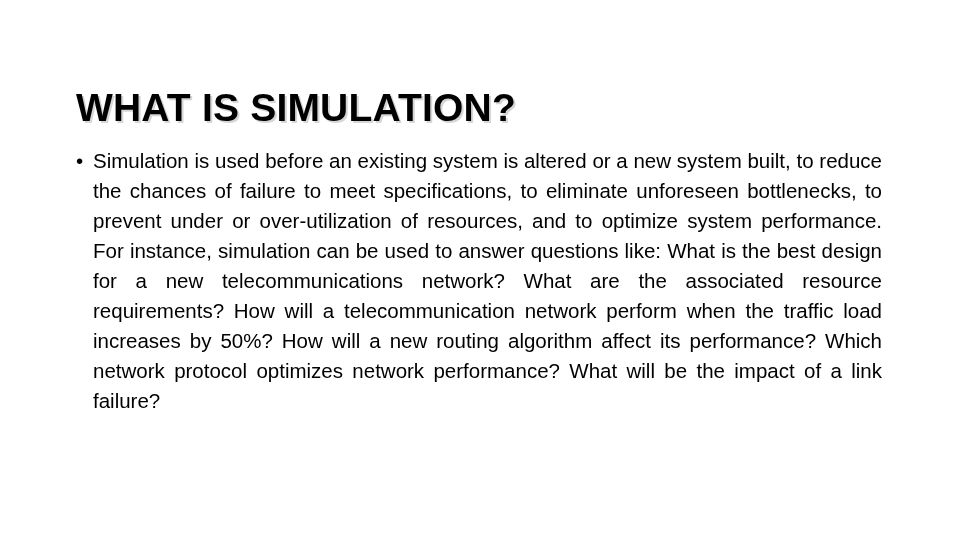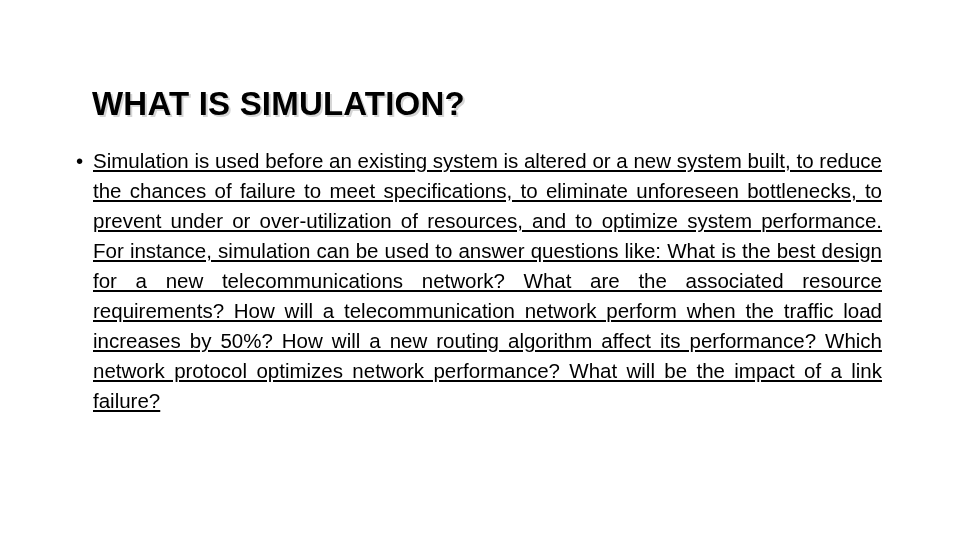--- a/index.html
+++ b/index.html
@@ -16,24 +16,24 @@
   }
   #slide {
     position: relative;
     width: 960px;
     height: 540px;
     background: #ffffff;
     box-sizing: border-box;
   }
   #slide-title {
     position: absolute;
-    left: 92px;
+    left: 76px;
     top: 62px;
     width: 820px;
-    font-size: 33px;
+    font-size: 39px;
     font-weight: bold;
     line-height: 40px;
     color: #000000;
     letter-spacing: 0.2px;
     text-shadow: 2px 2px 0 #d6d6d6;
     white-space: nowrap;
   }
   #body-block {
     position: absolute;
     left: 76px;
@@ -55,21 +55,20 @@
     position: absolute;
     left: 0;
     top: 0;
     font-size: 20.5px;
     line-height: 30px;
     color: #000000;
   }
   .bullet-text {
     display: block;
     text-align: justify;
-    text-decoration: underline;
   }
 </style>
 </head>
 <body>
 
 <div id="slide">
 
   <h1 id="slide-title">WHAT IS SIMULATION?</h1>
 
   <div id="body-block">

